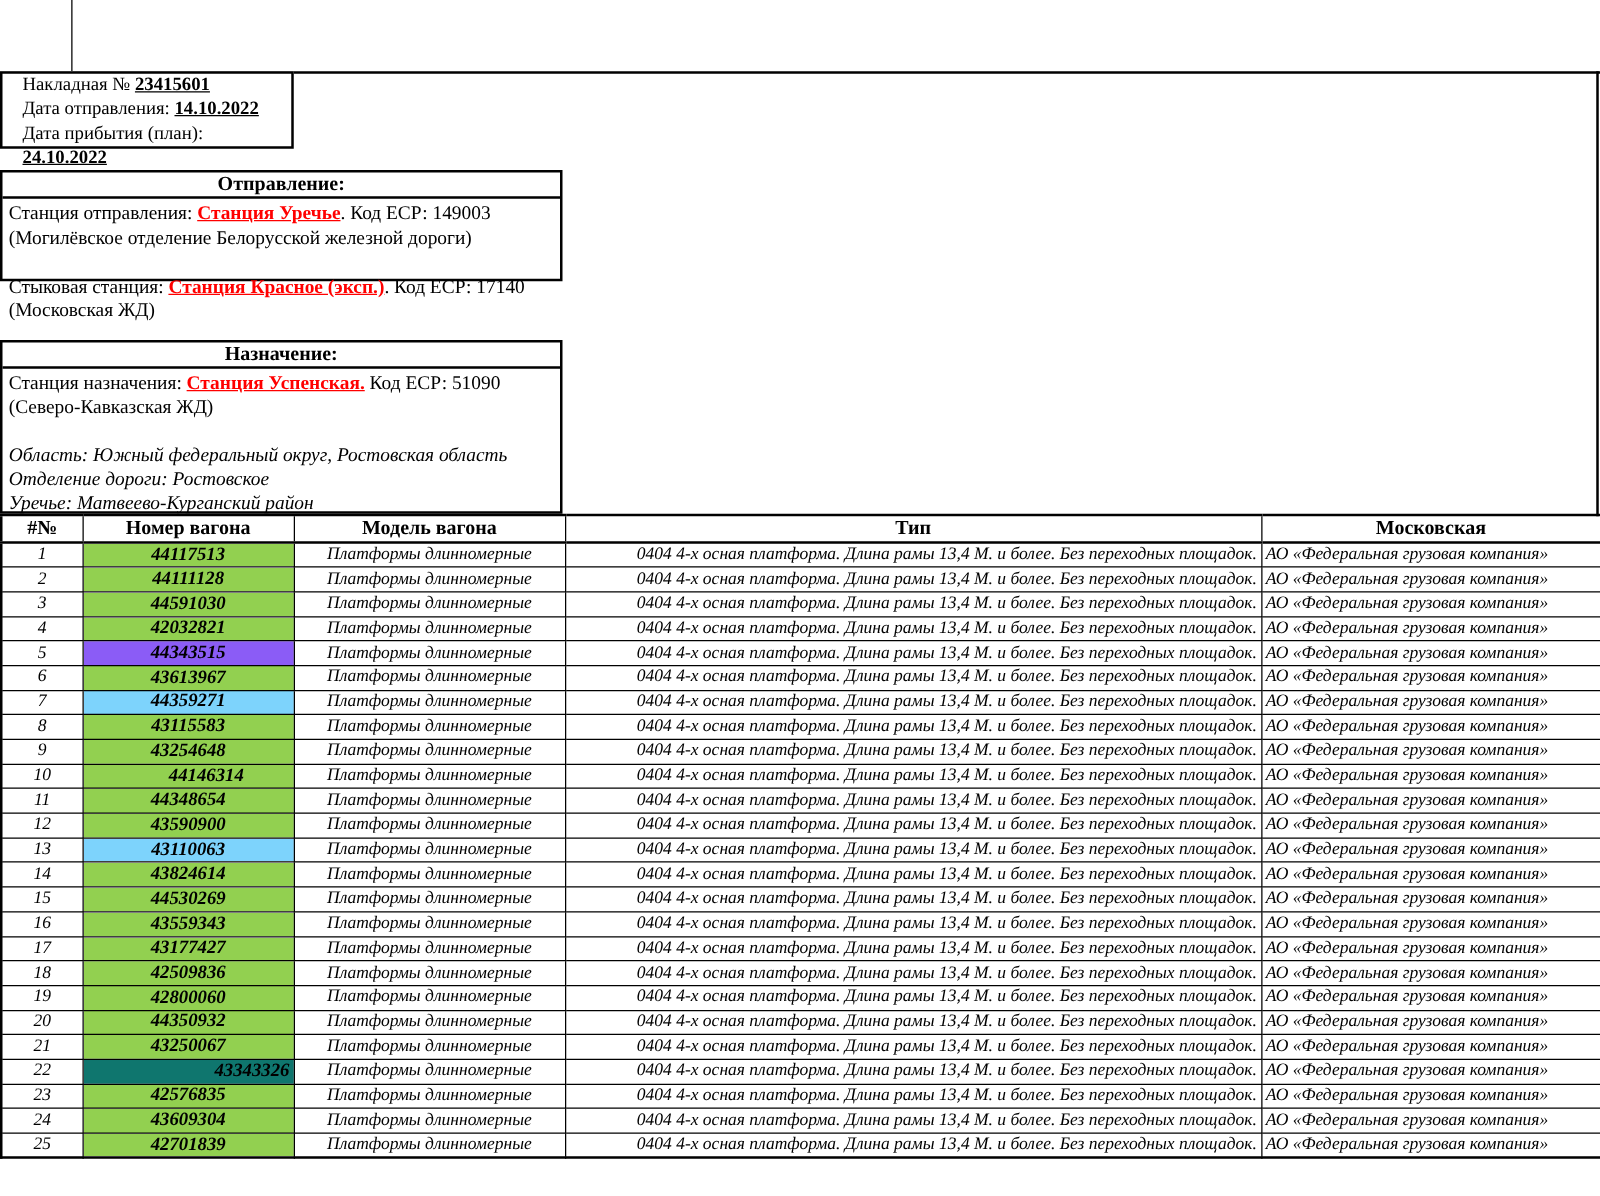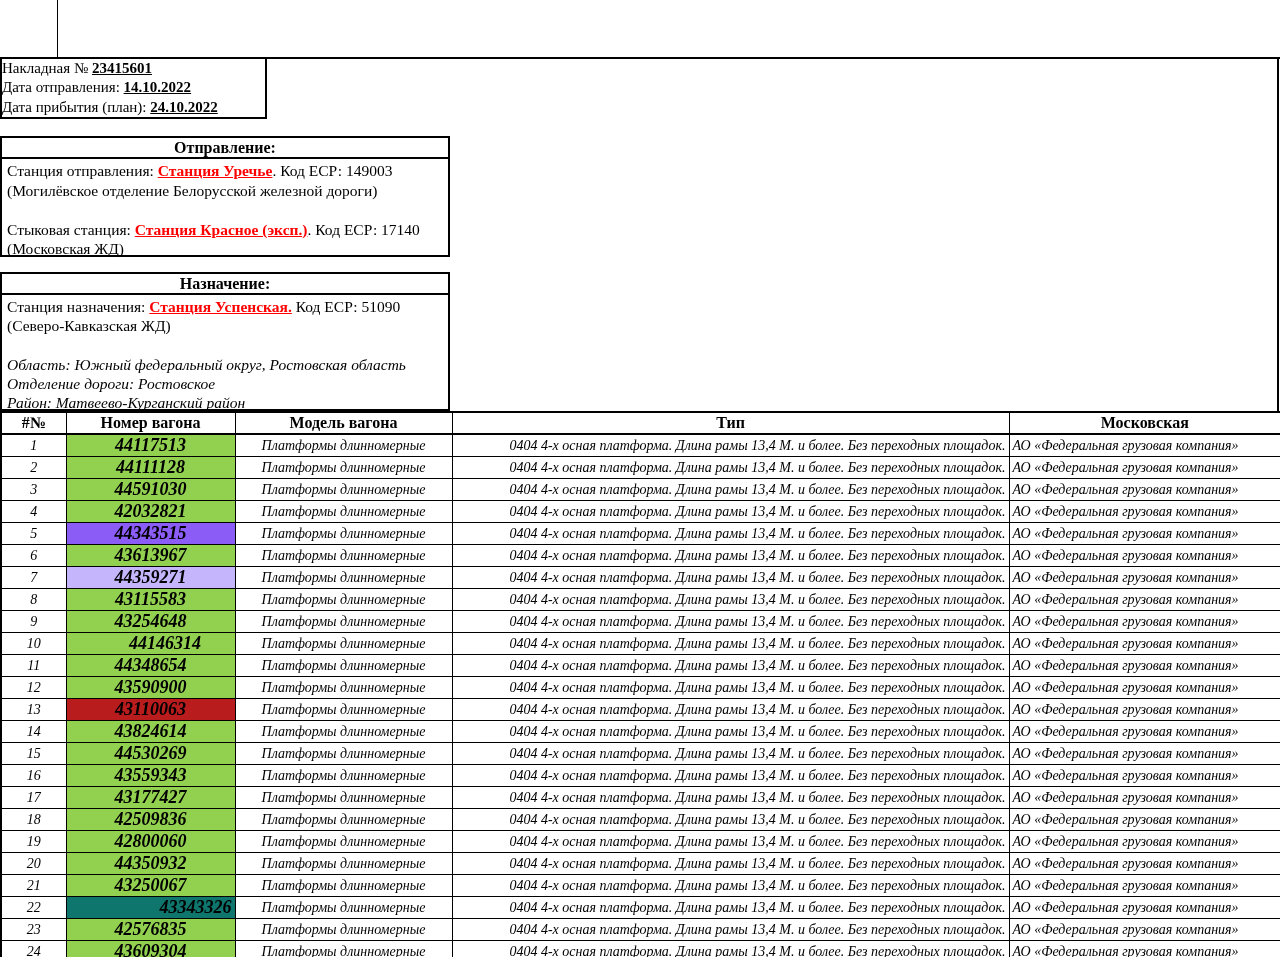--- a/index.html
+++ b/index.html
@@ -39,46 +39,46 @@
     position: absolute; left: 0; top: 57px;
     width: 1280px; height: 2px; background: #000;
   }
   .vline-right {
     position: absolute; left: 1277px; top: 57px;
     width: 2px; height: 356px; background: #000;
   }
   
   .waybill {
     position: absolute; left: 0; top: 57px;
-    width: 267px; height: 62px;
+    width: 235px; height: 62px;
     border: 2px solid #000;
     font-size: 15px;
     line-height: 19.3px;
-    padding: 0 0;
+    padding: 0 16px;
     background: #fff;
   }
   
   .info-block {
     position: absolute; left: 0;
     width: 450px;
     border: 2px solid #000;
     background: #fff;
   }
   .info-block .blk-header {
     text-align: center;
     font-weight: bold;
     font-size: 16px;
     line-height: 19px;
     border-bottom: 2px solid #000;
   }
   .blk-body {
     padding: 2px 5px 0 5px;
     font-size: 15.5px;
   }
-  .dep { top: 136px; height: 121px; }
+  .dep { top: 136px; height: 89px; }
   .dep .blk-body div { line-height: 19.6px; }
   .dest { top: 272px; height: 139px; }
   .dest .blk-body div { line-height: 19.2px; }
   
   .wagon-table {
     position: absolute; left: 0; top: 411px;
     width: 1280px;
     border-collapse: collapse;
     table-layout: fixed;
     border: 2px solid #000;
@@ -96,21 +96,21 @@
   .wagon-table td {
     border: 1px solid #000;
     height: 19.7px;
     font-size: 14px;
     font-style: italic;
     padding: 0 3px;
     white-space: nowrap;
     overflow: hidden;
   }
   td.c-num    { text-align: center; }
-  td.c-wagon  { text-align: center; font-weight: bold; font-size: 18px; }
+  td.c-wagon  { text-align: center; font-weight: bold; font-size: 15px; }
   td.c-model  { text-align: center; }
   td.c-type   { text-align: right; }
   td.c-owner  { text-align: left; }
 </style>
 </head>
 <body>
 
 <div class="page">
 
 
@@ -136,21 +136,21 @@
   </div>
 
   <div class="info-block dest">
     <div class="blk-header">Назначение:</div>
     <div class="blk-body">
       <div><span>Станция назначения: </span><span class="red-link bold" style="color: rgb(255, 0, 0);">Станция Успенская.</span><span> Код ЕСР: 51090</span></div>
       <div>(Северо-Кавказская ЖД)</div>
       <div>&nbsp;</div>
       <div class="ital">Область: Южный федеральный округ, Ростовская область</div>
       <div class="ital">Отделение дороги: Ростовское</div>
-      <div class="ital">Район: Матвеево-Курганский район</div>
+      <div class="ital">Уречье: Матвеево-Курганский район</div>
     </div>
   </div>
 
   <table class="wagon-table">
     <colgroup>
       <col style="width:65px">
         <col style="width:169px">
         <col style="width:217px">
         <col style="width:557px">
         <col style="width:272px">
@@ -202,21 +202,21 @@
         </tr>
         <tr>
           <td class="c-num">6</td>
           <td class="c-wagon" style="background: rgb(146, 208, 80);">43613967</td>
           <td class="c-model">Платформы длинномерные</td>
           <td class="c-type">0404 4-х осная платформа. Длина рамы 13,4 М. и более. Без переходных площадок.</td>
           <td class="c-owner">АО «Федеральная грузовая компания»</td>
         </tr>
         <tr>
           <td class="c-num">7</td>
-          <td class="c-wagon" style="background: #c4b5fd;">44359271</td>
+          <td class="c-wagon" style="background: #7dd3fc;">44359271</td>
           <td class="c-model">Платформы длинномерные</td>
           <td class="c-type">0404 4-х осная платформа. Длина рамы 13,4 М. и более. Без переходных площадок.</td>
           <td class="c-owner">АО «Федеральная грузовая компания»</td>
         </tr>
         <tr>
           <td class="c-num">8</td>
           <td class="c-wagon" style="background: rgb(146, 208, 80);">43115583</td>
           <td class="c-model">Платформы длинномерные</td>
           <td class="c-type">0404 4-х осная платформа. Длина рамы 13,4 М. и более. Без переходных площадок.</td>
           <td class="c-owner">АО «Федеральная грузовая компания»</td>
@@ -244,21 +244,21 @@
         </tr>
         <tr>
           <td class="c-num">12</td>
           <td class="c-wagon" style="background: rgb(146, 208, 80);">43590900</td>
           <td class="c-model">Платформы длинномерные</td>
           <td class="c-type">0404 4-х осная платформа. Длина рамы 13,4 М. и более. Без переходных площадок.</td>
           <td class="c-owner">АО «Федеральная грузовая компания»</td>
         </tr>
         <tr>
           <td class="c-num">13</td>
-          <td class="c-wagon" style="background: #b91c1c;">43110063</td>
+          <td class="c-wagon" style="background: #7dd3fc;">43110063</td>
           <td class="c-model">Платформы длинномерные</td>
           <td class="c-type">0404 4-х осная платформа. Длина рамы 13,4 М. и более. Без переходных площадок.</td>
           <td class="c-owner">АО «Федеральная грузовая компания»</td>
         </tr>
         <tr>
           <td class="c-num">14</td>
           <td class="c-wagon" style="background: rgb(146, 208, 80);">43824614</td>
           <td class="c-model">Платформы длинномерные</td>
           <td class="c-type">0404 4-х осная платформа. Длина рамы 13,4 М. и более. Без переходных площадок.</td>
           <td class="c-owner">АО «Федеральная грузовая компания»</td>

